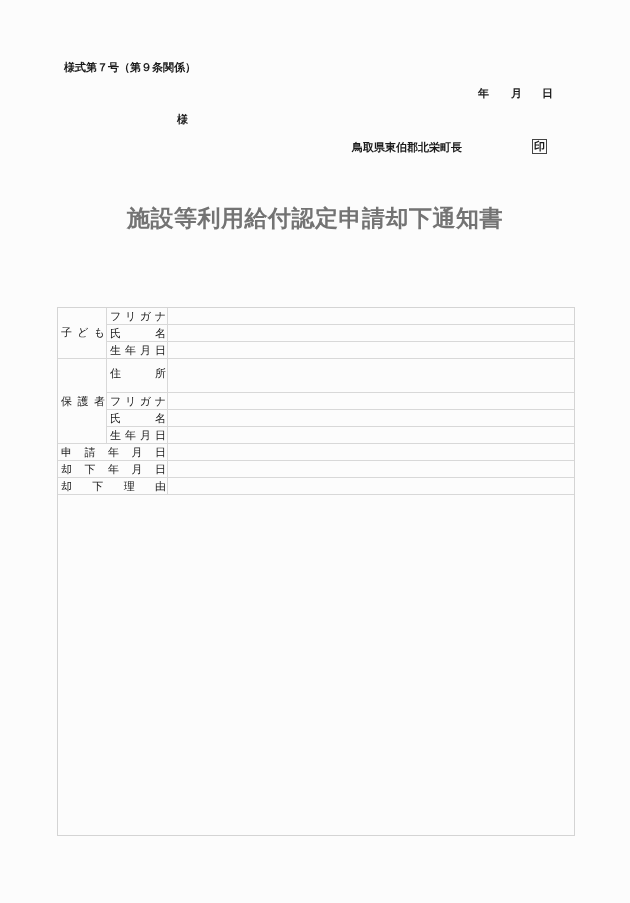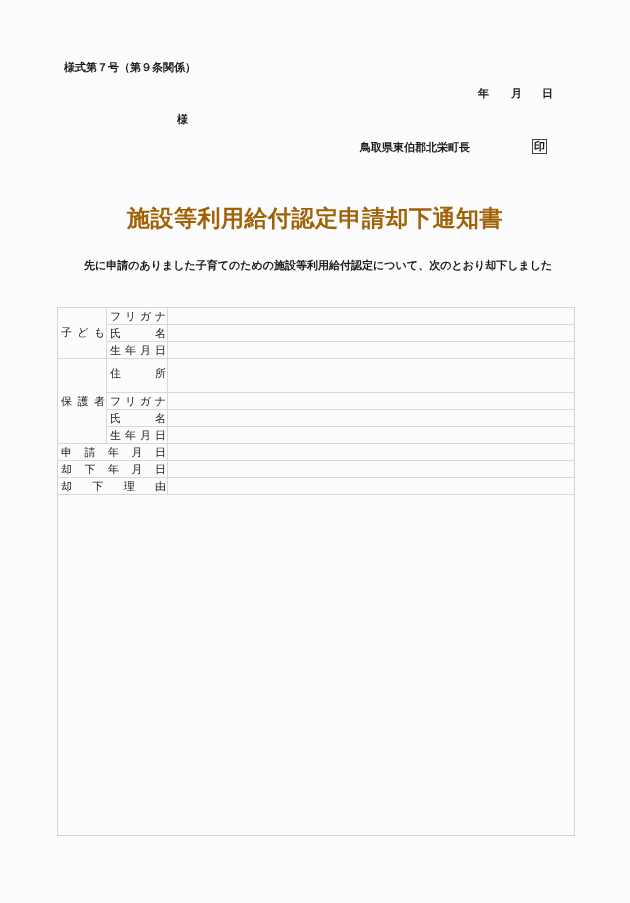--- a/index.html
+++ b/index.html
@@ -25,37 +25,37 @@
       font-size: 11px;
     }
     .date-year { left: 478px; }
     .date-month { left: 511px; }
     .date-day { left: 542px; }
     .recipient-sama {
       left: 177px; top: 112px;
       font-size: 11px;
     }
     .issuer {
-      left: 360px; top: 140px;
+      left: 352px; top: 140px;
       font-size: 11px;
     }
     .seal {
       left: 532px; top: 139px;
       font-size: 11px;
       border: 1px solid #444;
       padding: 0 1px;
       line-height: 13px;
     }
     .doc-title {
       left: 0; width: 630px; top: 203px;
       text-align: center;
       font-family: "DejaVu Sans", "Liberation Sans", sans-serif;
       font-size: 23px;
       letter-spacing: 0.5px;
-      color: #a16207;
+      color: #737373;
     }
     .body-text {
       left: 72px; top: 258px;
       width: 500px;
       font-size: 11px;
       line-height: 15px;
       white-space: normal;
     }
     .body-text .l1 { display: block; padding-left: 12px; }
     .body-text .l2 { display: block; margin-left: -1px; }
@@ -101,21 +101,20 @@
 <div class="abs date-line date-day">日</div>
 
 <div class="abs recipient-sama">様</div>
 
 <div class="abs issuer">鳥取県東伯郡北栄町長</div>
 <div class="abs seal">印</div>
 
 <div class="abs doc-title">施設等利用給付認定申請却下通知書</div>
 
 <div class="abs body-text">
-  <span class="l1">先に申請のありました子育てのための施設等利用給付認定について、次のとおり却下しました</span>
 </div>
 
 <div class="form-table">
 
   <div class="hline" style="left:49px; right:0; top:16px;"></div>
   <div class="hline" style="left:49px; right:0; top:33px;"></div>
   <div class="hline" style="left:0; right:0; top:50px;"></div>
   <div class="hline" style="left:49px; right:0; top:84px;"></div>
   <div class="hline" style="left:49px; right:0; top:101px;"></div>
   <div class="hline" style="left:49px; right:0; top:118px;"></div>

